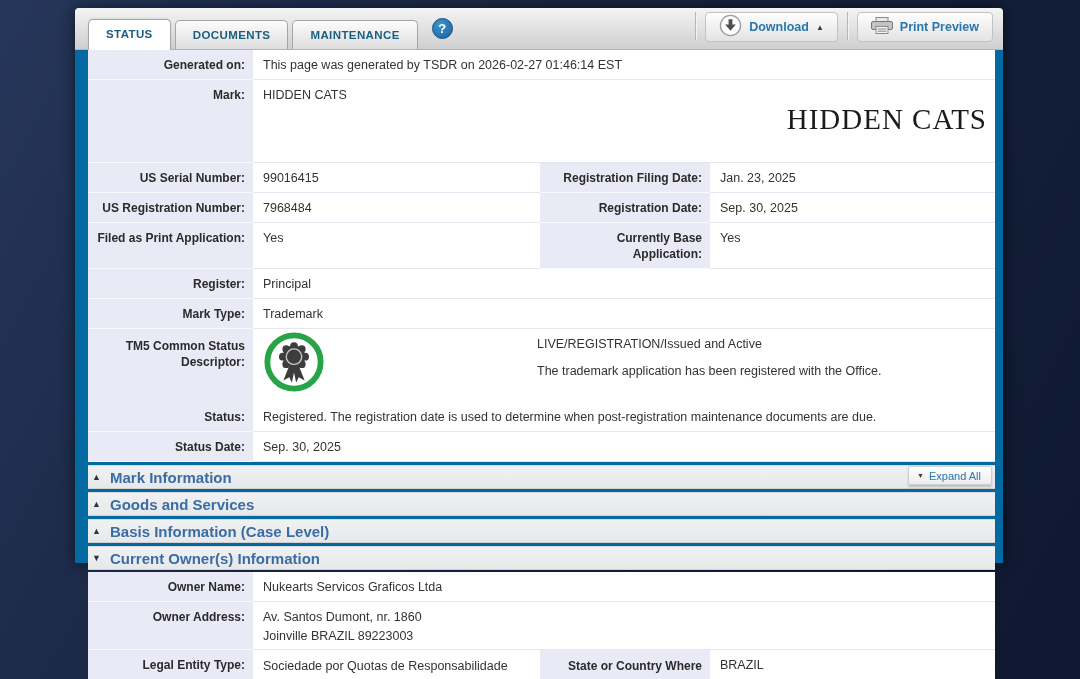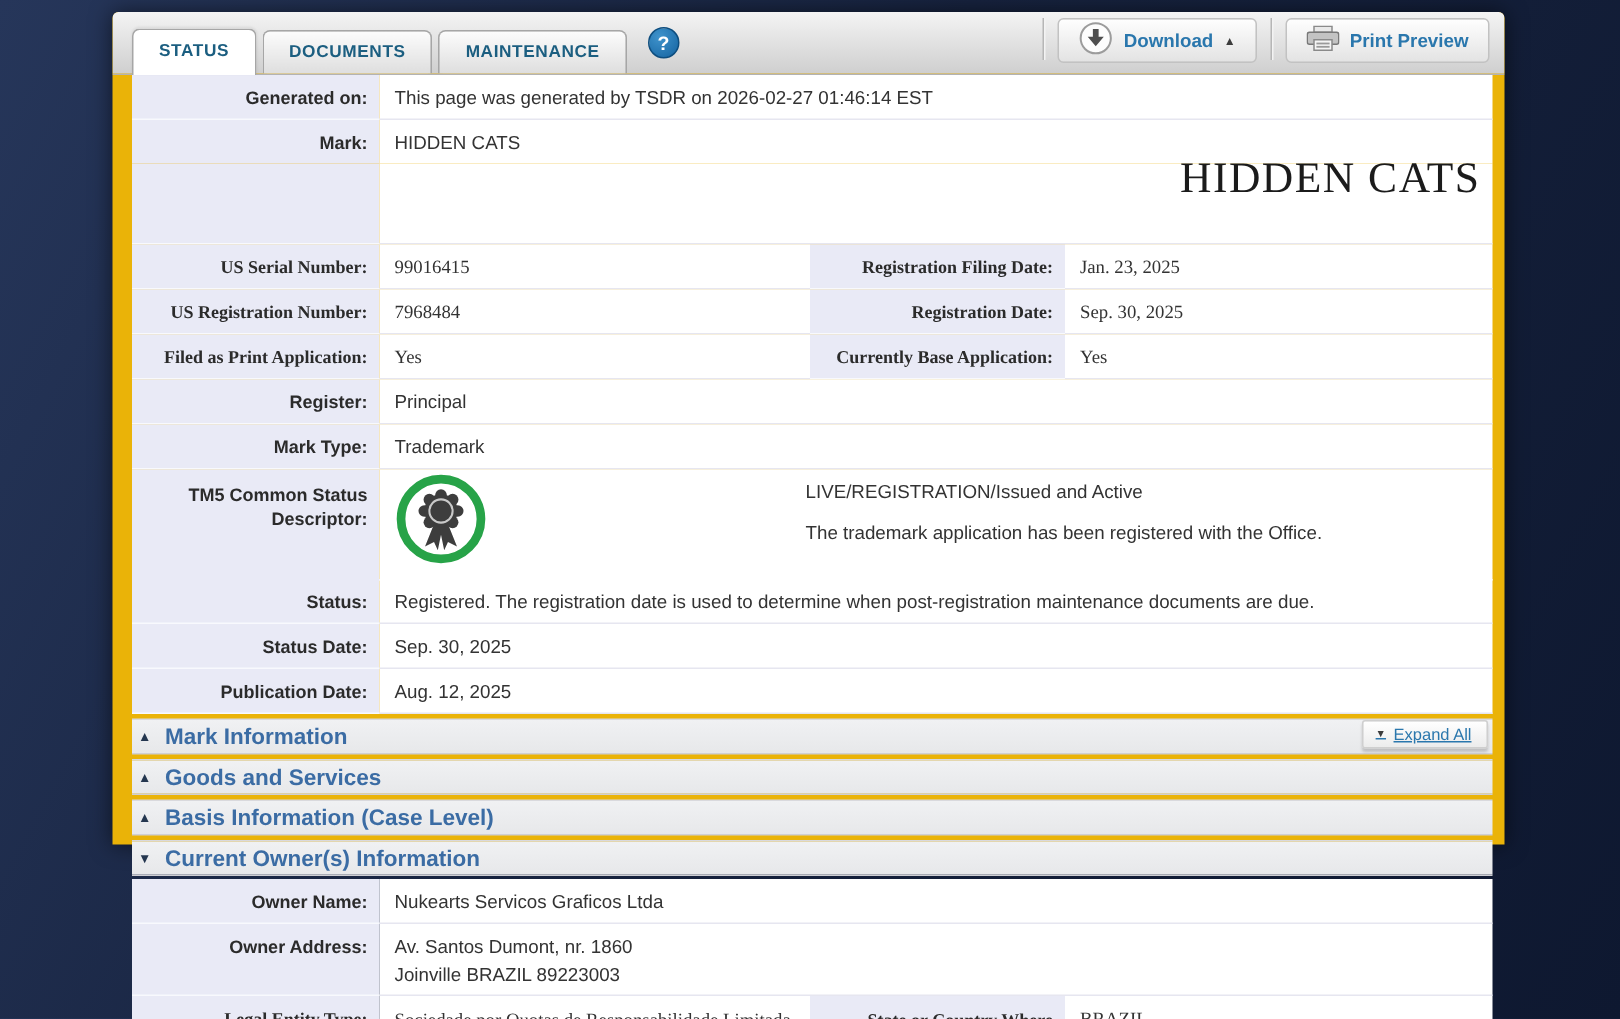--- a/index.html
+++ b/index.html
@@ -3,21 +3,21 @@
 <meta charset="utf-8">
 <style>
   * { margin:0; padding:0; box-sizing:border-box; }
   html,body { width:1080px; height:679px; overflow:hidden; }
   body {
     font-family:"Liberation Sans", sans-serif;
     background:linear-gradient(118deg,#26365a 0%, #17233f 45%, #0e1830 100%);
   }
   .page-card {
     position:absolute; left:75px; top:8px; width:928px; height:555px;
-    background:#eab308; border-radius:4px 4px 0 0;
+    background:#0369a1; border-radius:4px 4px 0 0;
     box-shadow:0 0 14px rgba(0,0,0,.55);
   }
   
   .tabbar {
     height:42px; display:flex; align-items:flex-end;
     background:linear-gradient(#f4f4f4,#cfcfcf);
     border-bottom:1px solid #b3b3b3; border-radius:4px 4px 0 0;
     padding:0 10px 0 13px; position:relative;
   }
   .tab {
@@ -44,21 +44,21 @@
   .tool-btn {
     display:flex; align-items:center; gap:7px; padding:4px 13px; height:30px;
     background:linear-gradient(#fefefe,#e3e3e3);
     border:1px solid #c2c2c2; border-radius:4px;
     color:#2a77ad; font-size:12.5px; font-weight:bold; cursor:pointer;
   }
   .caret { font-size:8px; color:#3c3c3c; }
   
   .content { padding:0 8px 0 13px; }
   .row { display:grid; grid-template-columns:165px 1fr; }
-  .row.double { grid-template-columns:165px 287px 170px 1fr;font-family:Liberation Serif, serif; }
+  .row.double { grid-template-columns:165px 287px 170px 1fr; }
   .cell-label {
     background:#e9eaf6; text-align:right;
     padding:7px 8px 6px 6px; font-weight:bold; font-size:12px; color:#2b2b2b;
     border-bottom:1px solid #f8f9fd; line-height:16px;
   }
   .cell-value {
     background:#fff; padding:7px 4px 5px 10px; font-size:12.5px; color:#333;
     border-bottom:1px solid #e6e6f0; line-height:16px;
   }
   .mark-display-row { height:54px; }
@@ -77,21 +77,21 @@
     color:#3b6ca4; font-size:15px; font-weight:bold; position:relative;
     cursor:pointer;
   }
   .sec-arrow { font-size:9px; color:#24364f; margin:0 7px 0 4px; width:11px; }
   .expand-btn {
     position:absolute; right:3px; top:0px; height:19px;
     display:flex; align-items:center; gap:5px; padding:0 10px 0 8px;
     background:linear-gradient(#ffffff,#ececec);
     border:1px solid #cfcfcf; border-radius:2px;
     color:#2a77ad; font-size:11px; font-weight:normal;
-    box-shadow:0 2px 2px rgba(0,0,0,.18); cursor:pointer;text-decoration:underline;
+    box-shadow:0 2px 2px rgba(0,0,0,.18); cursor:pointer;
   }
   .expand-btn .caret { font-size:7px; }
   .owner-wrap { margin-top:2px; }
   .addr-line2 { display:block; margin-top:3px; }
   .icon { flex:0 0 auto; }
 </style>
 </head>
 <body>
 
 <div class="page-card">
@@ -213,24 +213,20 @@
     <div class="row">
       <div class="cell-label">Status:</div>
       <div class="cell-value">Registered. The registration date is used to determine when post-registration maintenance documents are due.</div>
     </div>
 
     <div class="row">
       <div class="cell-label">Status Date:</div>
       <div class="cell-value">Sep. 30, 2025</div>
     </div>
 
-    <div class="row">
-      <div class="cell-label">Publication Date:</div>
-      <div class="cell-value">Aug. 12, 2025</div>
-    </div>
 
     <div class="section-header">
       <span class="sec-arrow">▲</span>
       <span>Mark Information</span>
       <span class="expand-btn">
         <span class="caret">▼</span>
         <span>Expand All</span>
       </span>
     </div>
 

